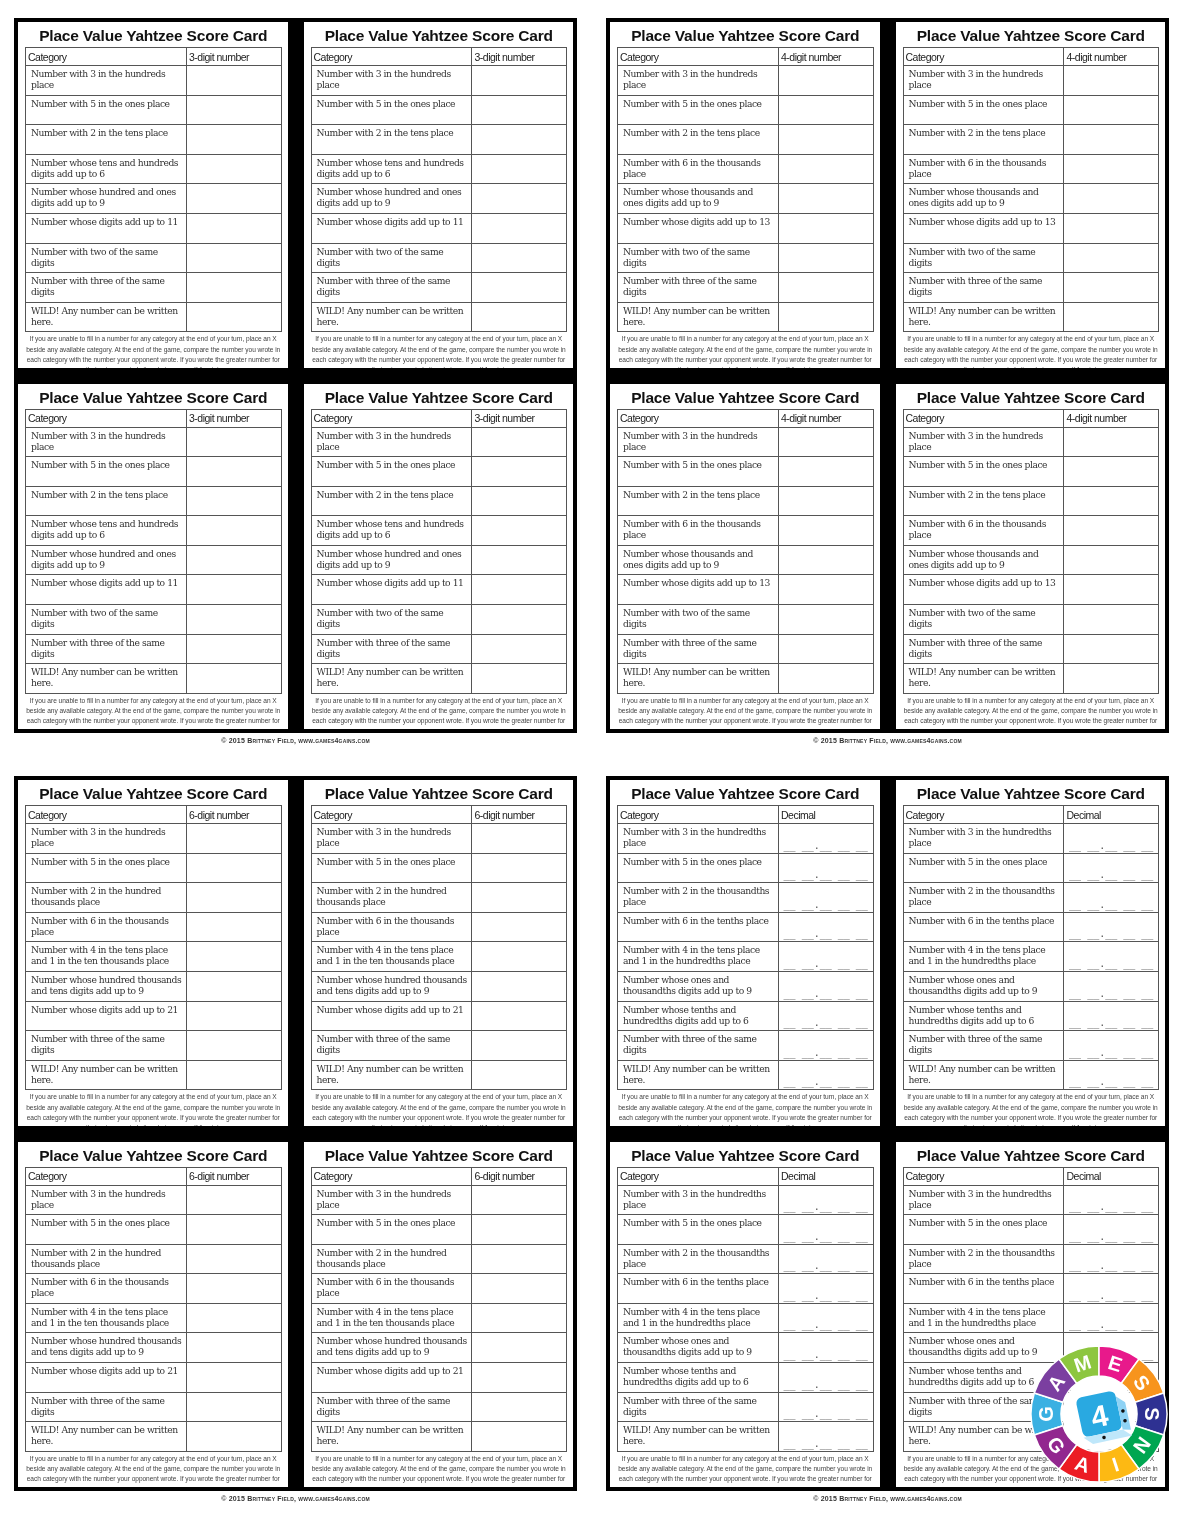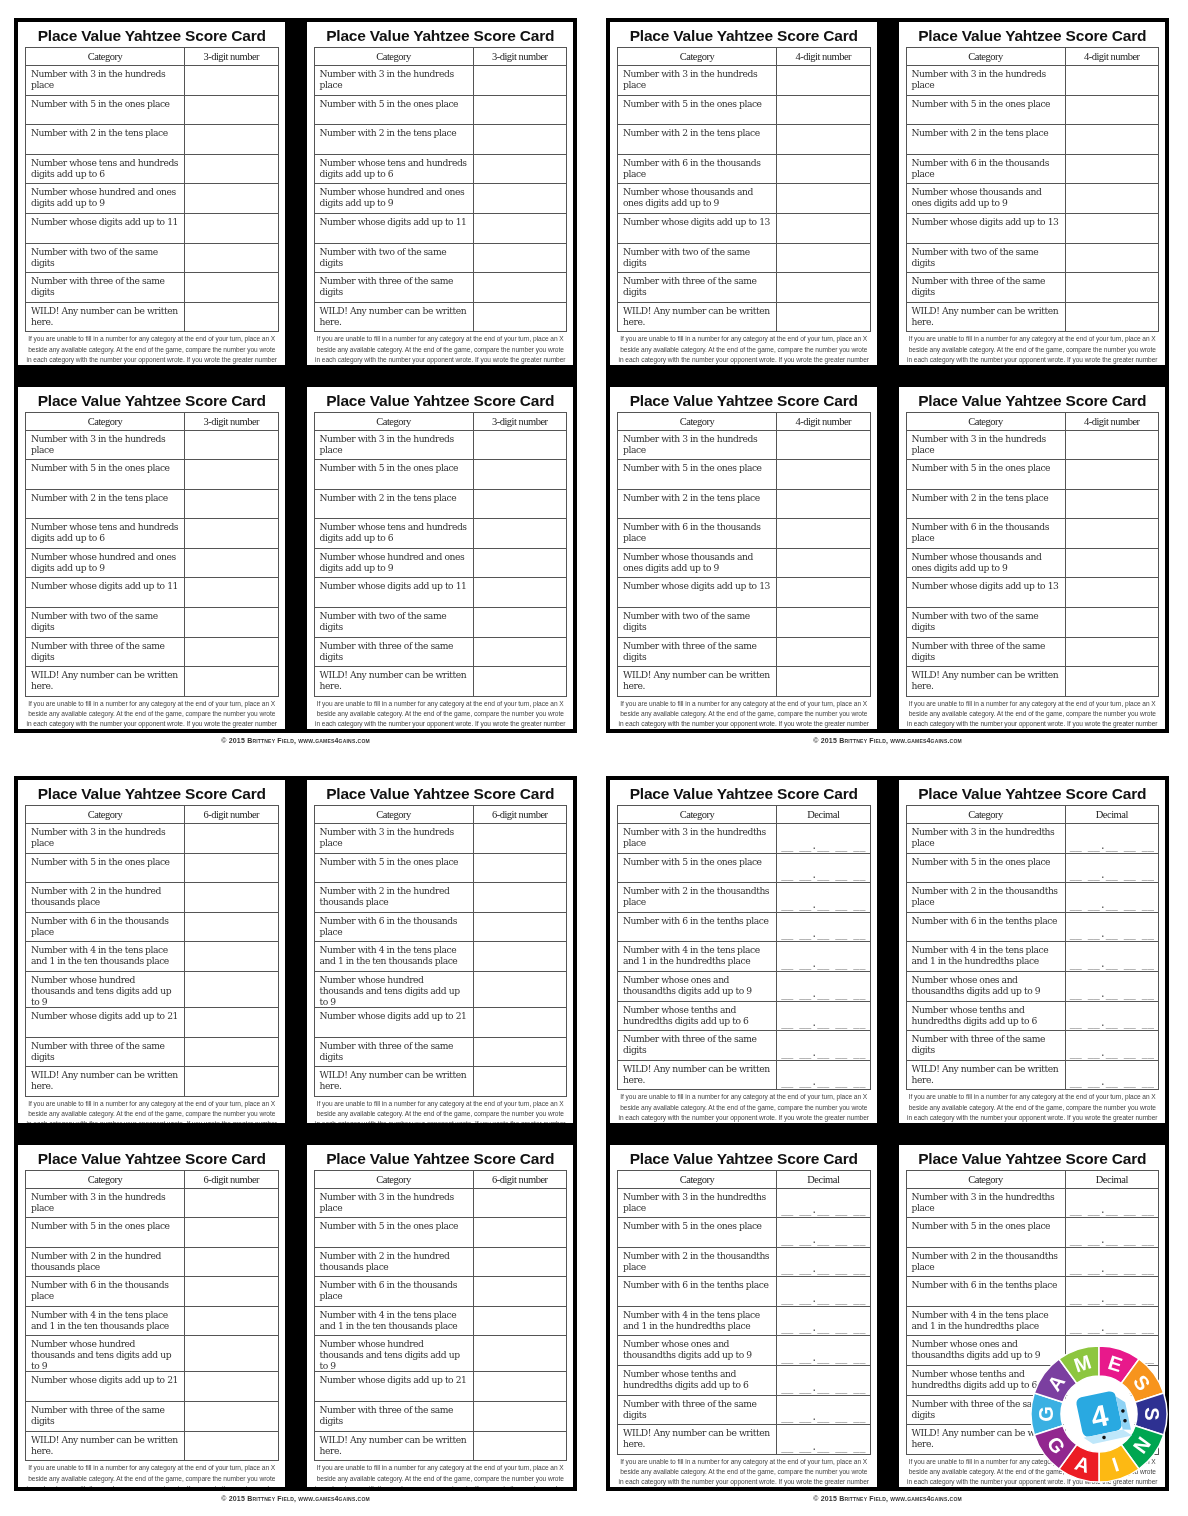--- a/index.html
+++ b/index.html
@@ -8,21 +8,21 @@
 
   .page {
     position: absolute;
     width: 563px;
     height: 715px;
     border: 4px solid #000;
     background: #000;
     display: grid;
     grid-template-columns: 1fr 1fr;
     grid-template-rows: 1fr 1fr;
-    gap: 22px;
+    gap: 16px;
   }
   .page.p0 { left: 14px; top: 18px; }
   .page.p1 { left: 606px; top: 18px; }
   .page.p2 { left: 14px; top: 776px; }
   .page.p3 { left: 606px; top: 776px; }
 
   .card {
     background: #fff;
     padding: 3px 6px 2px 7px;
     display: flex;
@@ -42,27 +42,27 @@
   }
   table.score {
     width: 100%;
     border-collapse: collapse;
     table-layout: fixed;
     border: 1.5px solid #555;
   }
   table.score col.c1 { width: 63%; }
   table.score col.c2 { width: 37%; }
   table.score th {
-    font-family: Liberation Serif, serif;
+    font-family: Liberation Sans, sans-serif;
     font-weight: normal;
     font-size: 10.5px;
     letter-spacing: -0.5px;
     height: 18px;
     border: 1.5px solid #555;
-    text-align: center;
+    text-align: left;
     color: #222;
     white-space: nowrap;
     padding: 0 2px;
   }
   table.score td {
     border: 1.5px solid #555;
     font-family: "DejaVu Serif", serif;
     font-size: 9.2px;
     letter-spacing: -0.45px;
     line-height: 11px;

